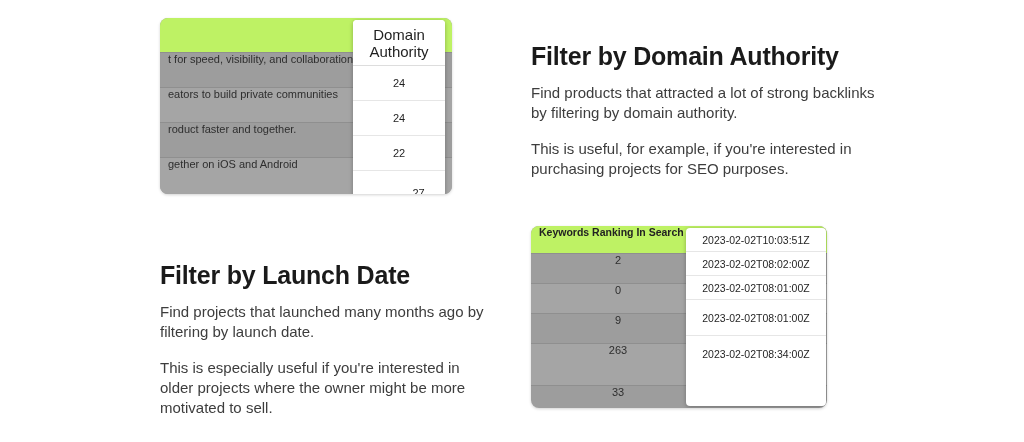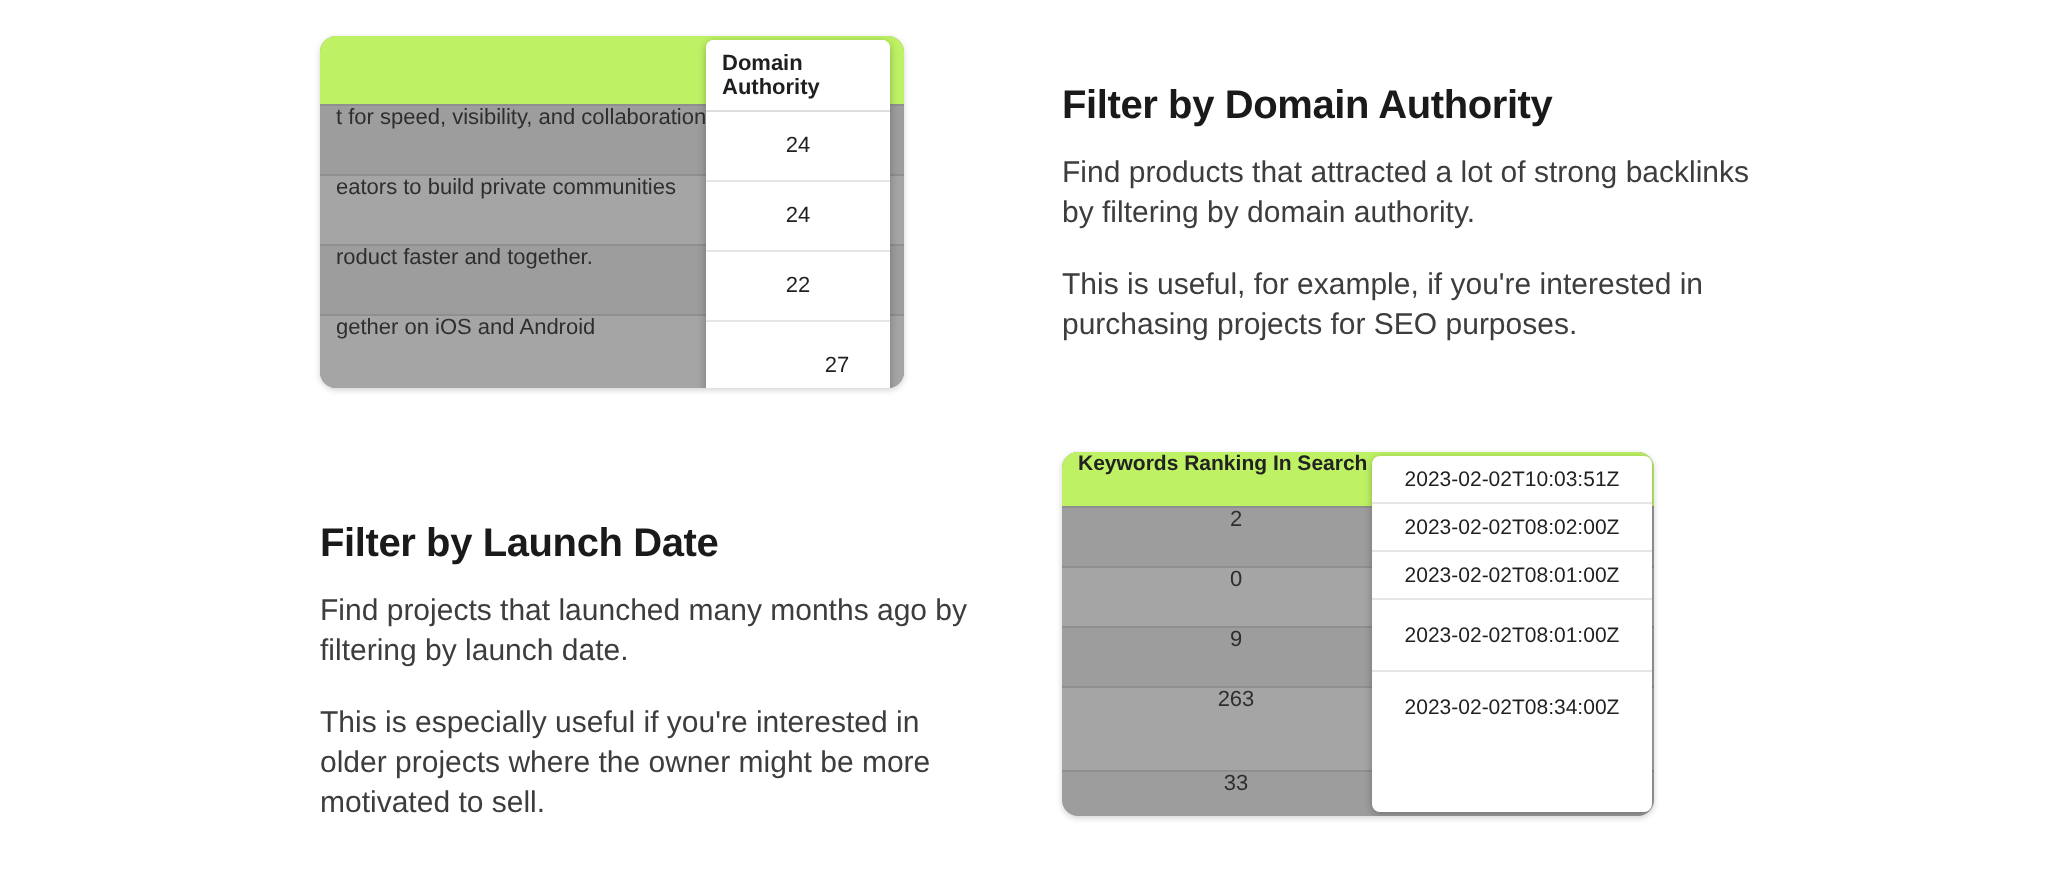--- a/index.html
+++ b/index.html
@@ -17,21 +17,21 @@
   }
 
   .page {
     position: relative;
     width: 1024px;
     height: 442px;
   }
 
   
   .feature-title {
-    font-size: 20px;
+    font-size: 25px;
     font-weight: bold;
     color: #1a1a1a;
     margin: 0 0 12px 0;
     letter-spacing: -0.2px;
   }
   .feature-para {
     font-size: 15px;
     line-height: 20px;
     color: #3d3d3d;
     margin: 0 0 16px 0;
@@ -79,26 +79,27 @@
 
   
   .col-highlight {
     position: absolute;
     background: #ffffff;
     border-radius: 4px;
     box-shadow: 0 1px 4px rgba(0,0,0,0.28);
     overflow: hidden;
   }
   .hl-head {
-    font-size: 11px;
-    font-weight: bold;
+    font-size: 15px;
+    font-weight: normal;
     color: #1f1f1f;
     padding: 6px 8px 5px 8px;
     border-bottom: 1px solid #dddddd;
     background: #ffffff;
+    text-align: center;
   }
   .hl-cell {
     font-size: 11px;
     color: #1f1f1f;
     text-align: center;
     border-bottom: 1px solid #e6e6e6;
     box-sizing: border-box;
     display: flex;
     align-items: center;
     justify-content: center;

